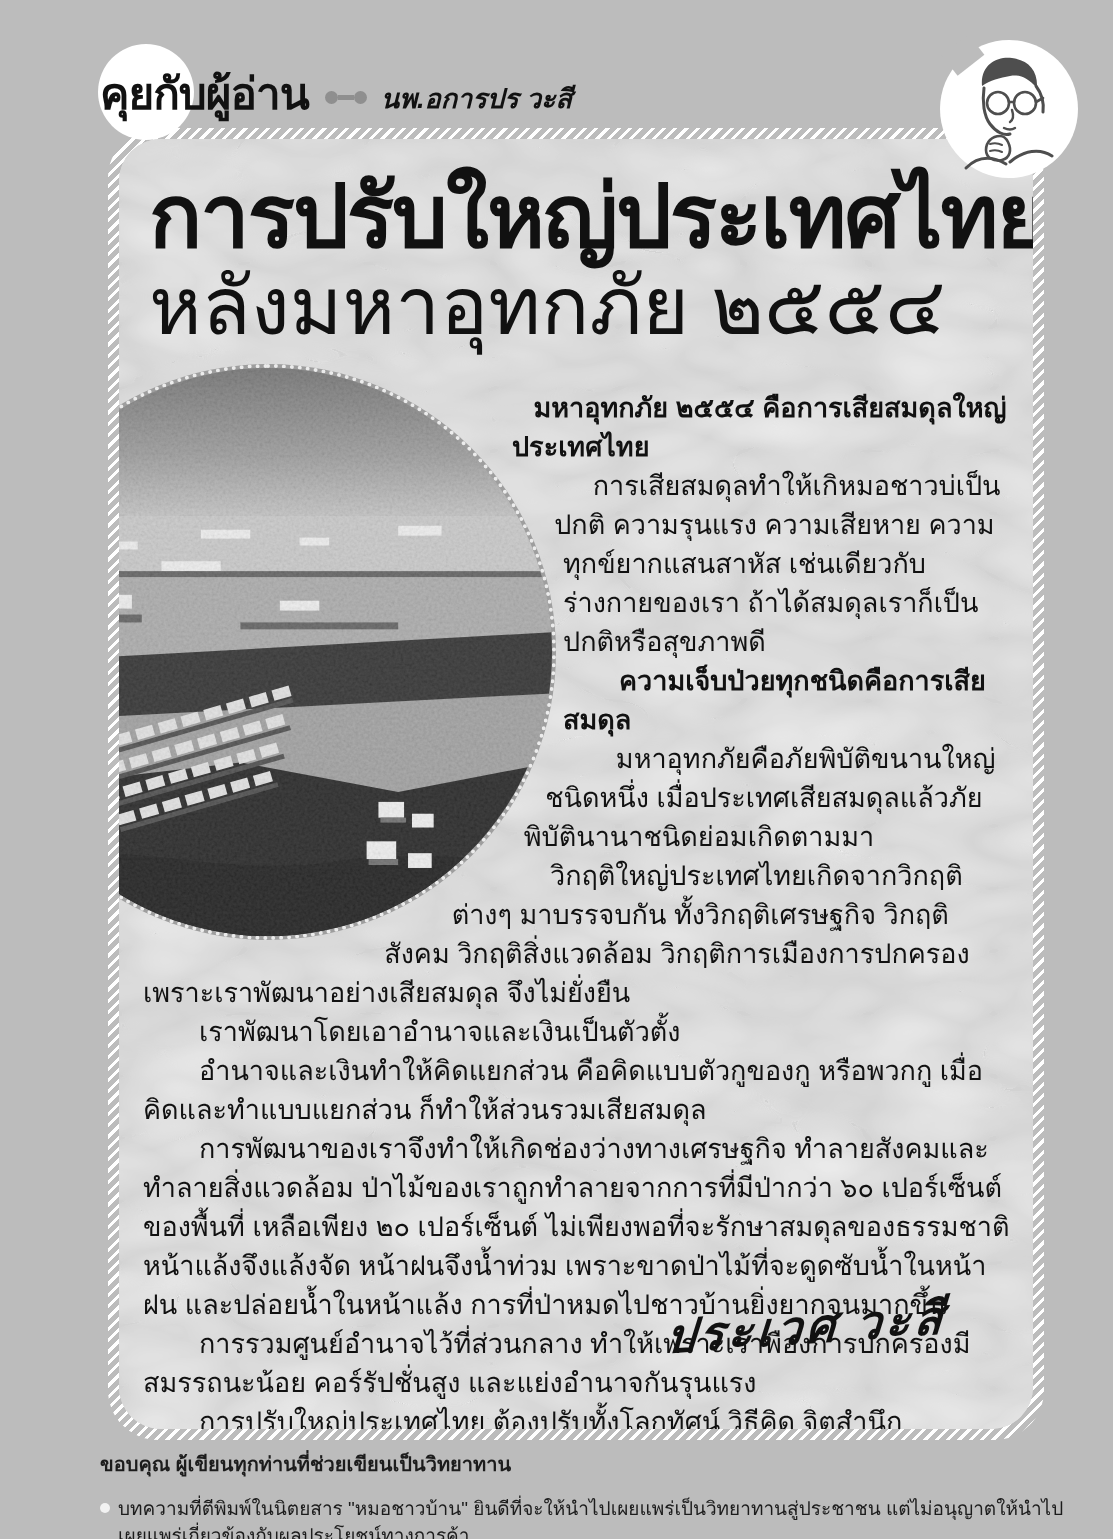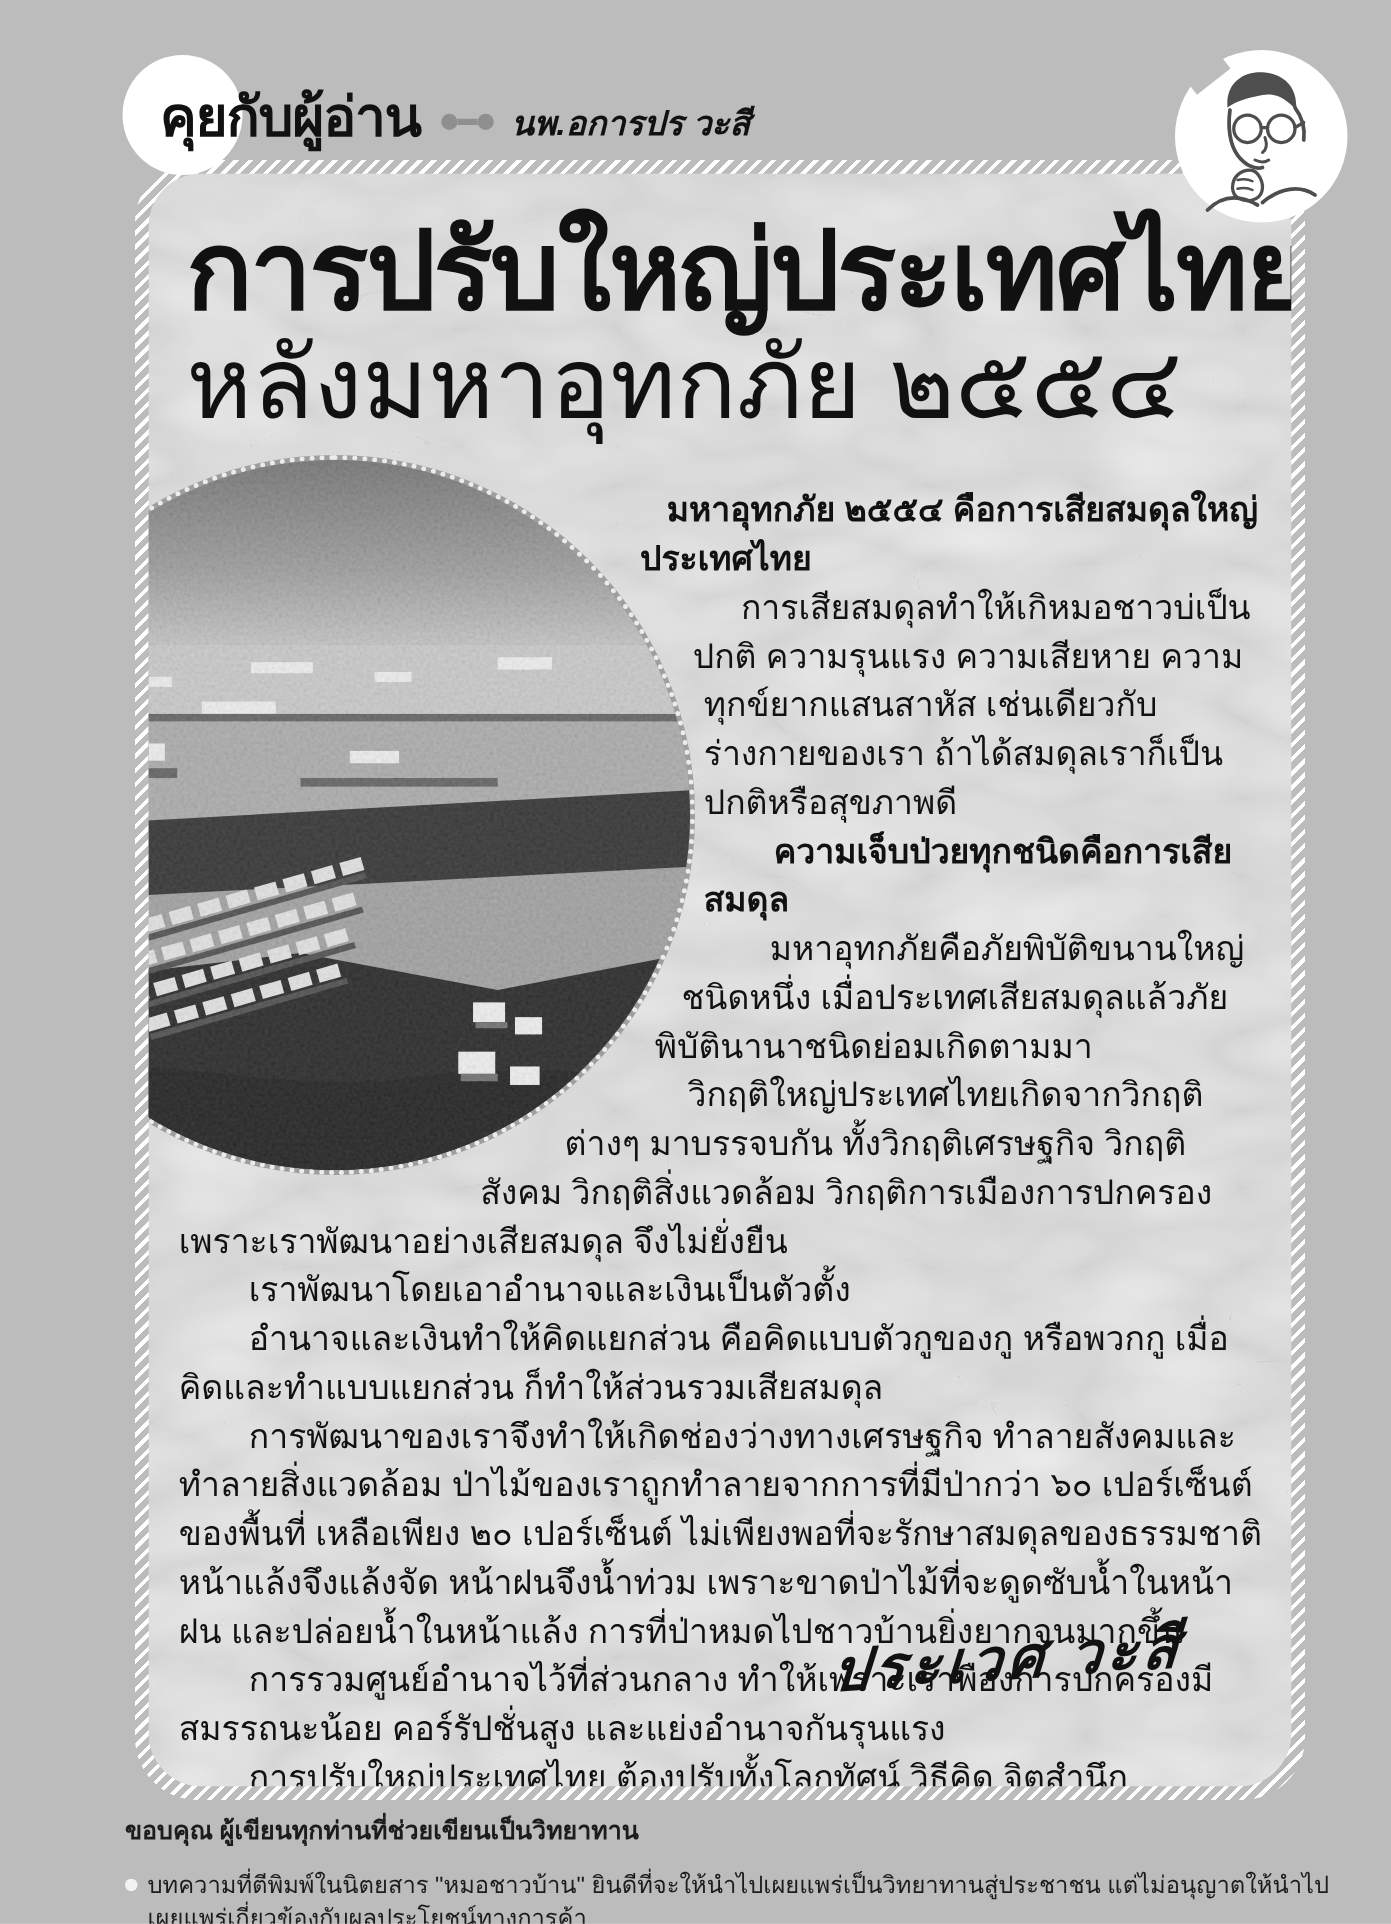--- a/index.html
+++ b/index.html
@@ -5,21 +5,21 @@
   html,body{margin:0;padding:0;}
   body{
     width:1113px;height:1539px;position:relative;overflow:hidden;
     background:#bcbcbc;
     font-family:"Liberation Sans",sans-serif;
     color:#111;
   }
   
   .page-header{position:absolute;left:100px;top:48px;height:90px;display:flex;align-items:center;z-index:5;}
   .header-bubble{position:absolute;left:-2px;top:-4px;width:96px;height:96px;border-radius:50%;background:#fff;}
-  .section-label{position:relative;font-size:44px;font-weight:700;letter-spacing:-1px;margin-left:28px;}
+  .section-label{position:relative;font-size:44px;font-weight:700;letter-spacing:-1px;}
   .dumbbell{display:inline-flex;align-items:center;margin:8px 14px 0 16px;}
   .dumbbell .dot{width:13px;height:13px;border-radius:50%;background:#8f8f8f;}
   .dumbbell .bar{width:16px;height:5px;background:#8f8f8f;}
   .author-name{font-size:27px;font-weight:700;font-style:italic;margin-top:10px;}
   
   .portrait{position:absolute;left:940px;top:40px;width:138px;height:138px;border-radius:50%;background:#fff;z-index:6;}
   .portrait svg{width:100%;height:100%;}
   .portrait-notch{position:absolute;left:6px;top:2px;width:34px;height:26px;background:#bcbcbc;transform:rotate(-38deg);}
   
   .frame{

